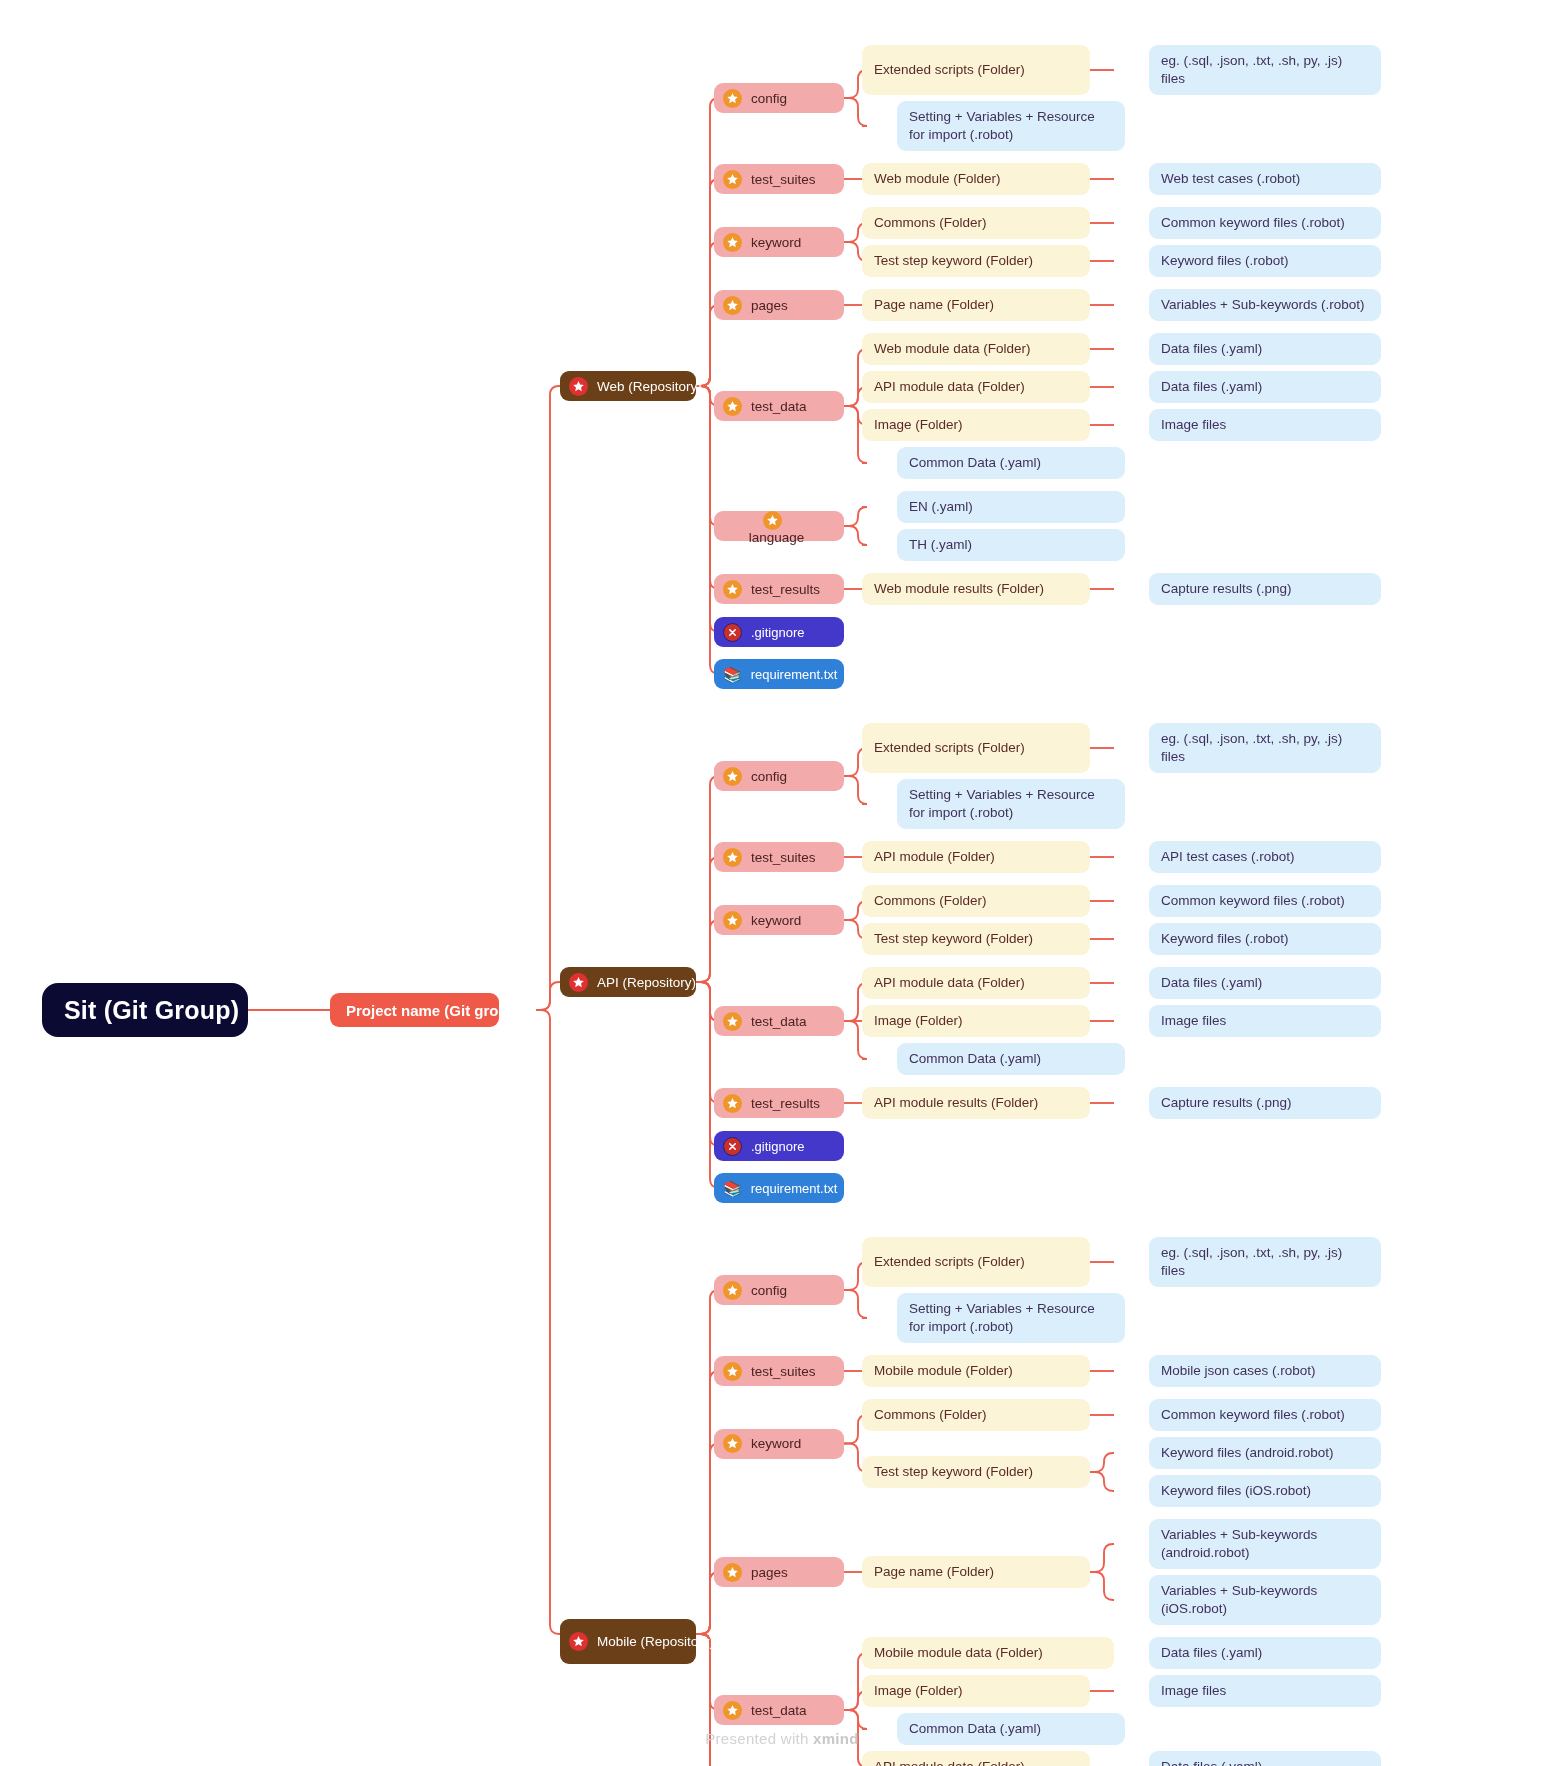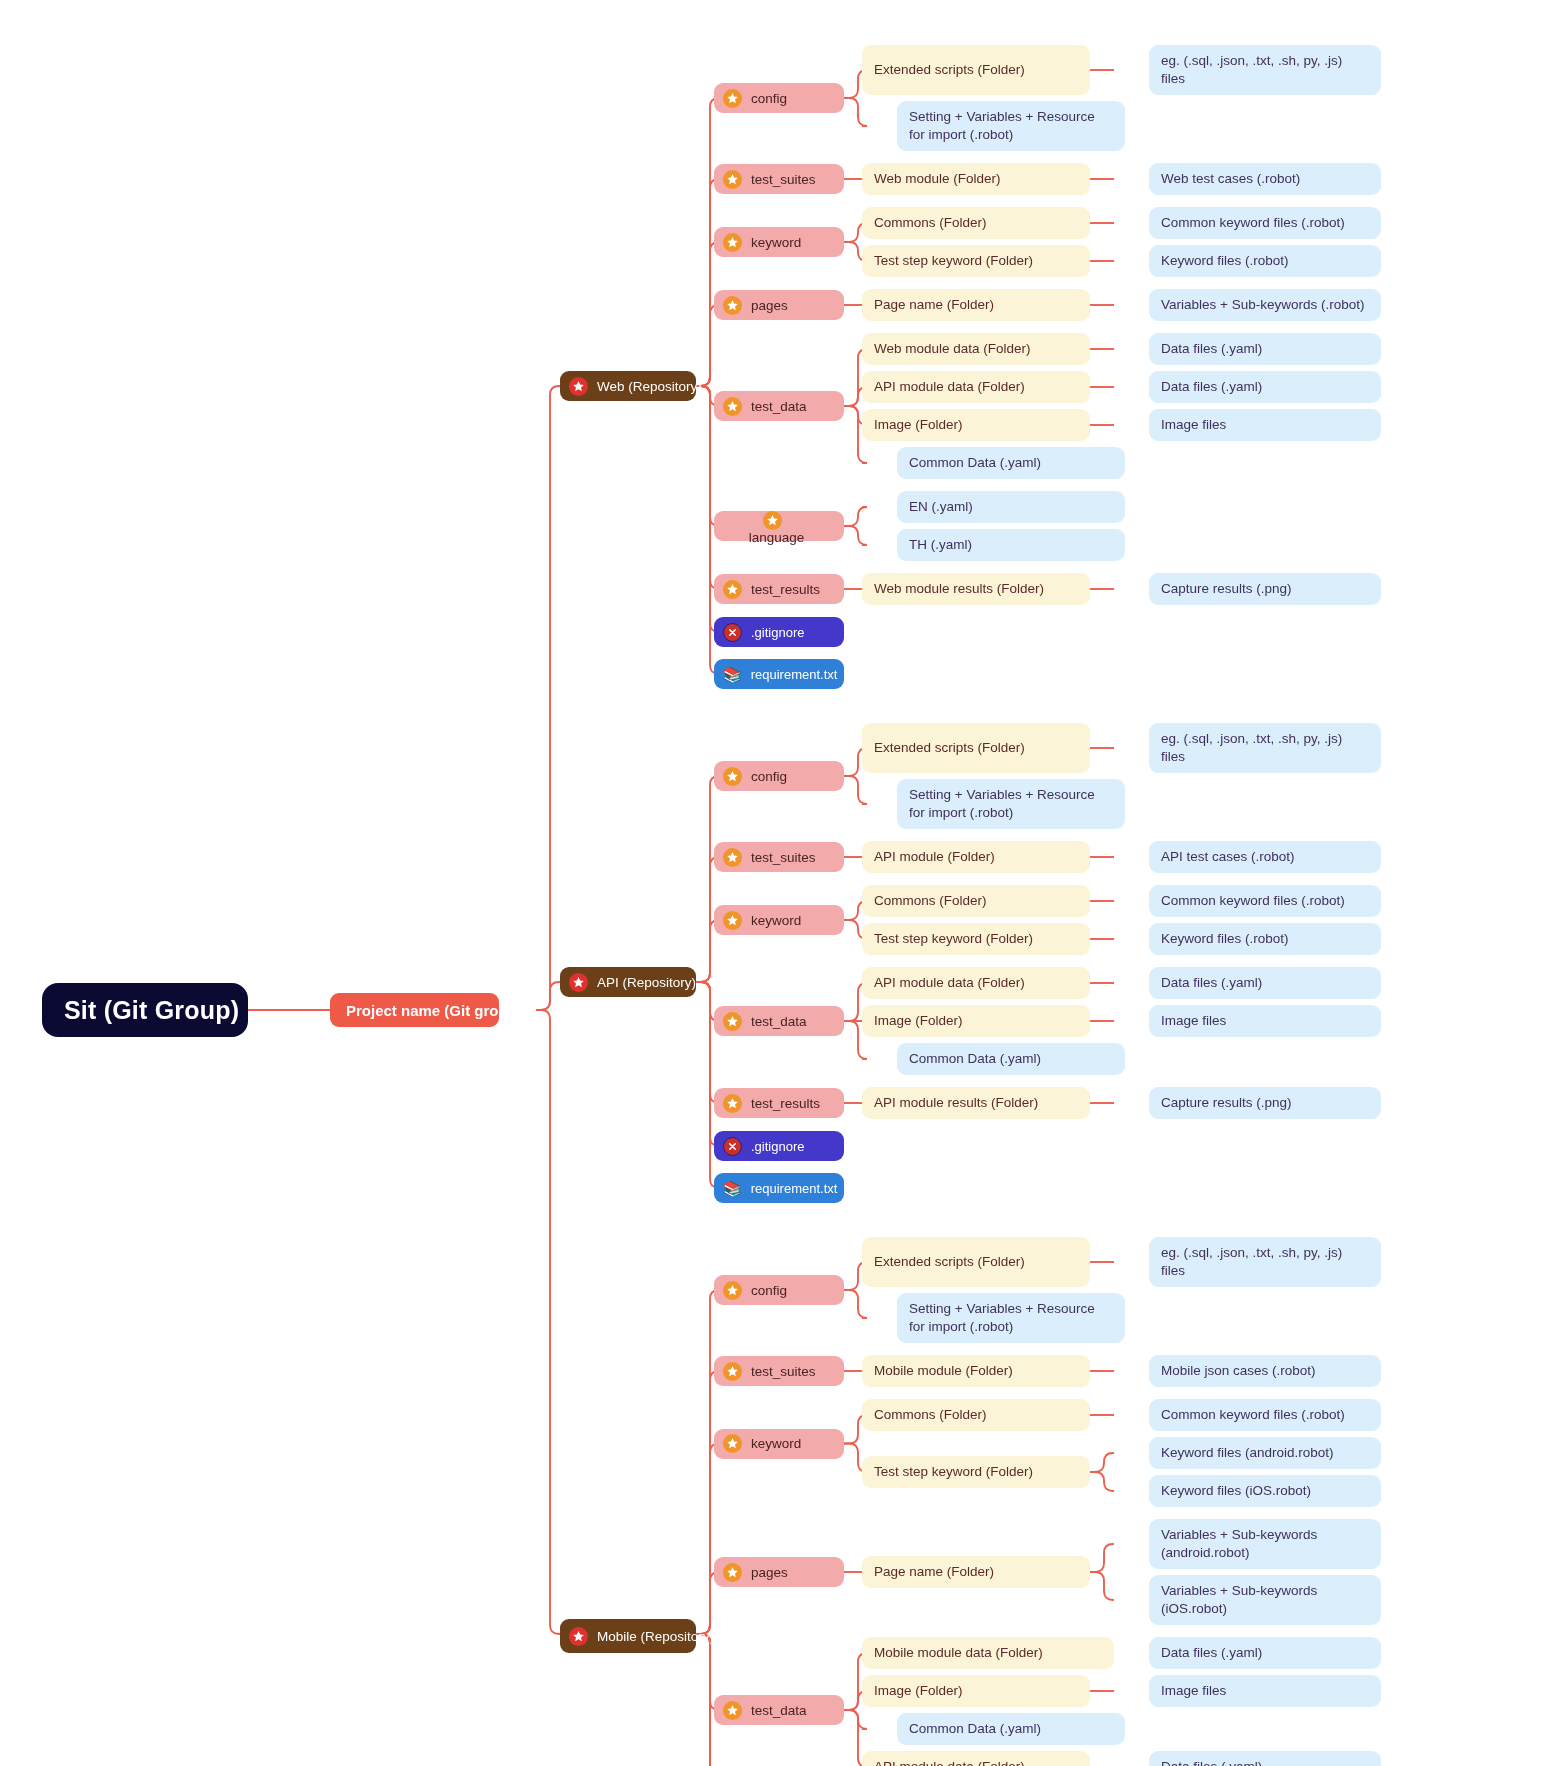--- a/index.html
+++ b/index.html
@@ -527,21 +527,21 @@
               <path stroke="#ffffff" stroke-width="3.4" stroke-linecap="round" d="M6 6l12 12M18 6L6 18"></path>
             </svg>
           </span>
         </span>
         <span class="lbl">.gitignore</span>
       </div>
       <div class="node n-req" style="left: 714px; top: 1173px; width: 130px; height: 30px;">
         <span class="ico books">📚</span>
         <span class="lbl">requirement.txt</span>
       </div>
-      <div class="node n-repo" style="left: 560px; top: 1619px; width: 136px; height: 34px;">
+      <div class="node n-repo" style="left: 560px; top: 1619px; width: 136px; height: 45px;">
         <span class="ico">
           <span class="star-badge red">
             <svg width="13" height="13" viewBox="0 0 24 24">
               <path fill="#ffffff" d="M12 2l2.9 6.3 6.9.8-5.1 4.7 1.4 6.8L12 17.2 5.9 20.6l1.4-6.8L2.2 9.1l6.9-.8z"></path>
             </svg>
           </span>
         </span>
         <span class="lbl">Mobile (Repository)</span>
       </div>
       <div class="node n-grp" style="left: 714px; top: 1275px; width: 130px; height: 30px;">
@@ -649,13 +649,16 @@
         <span class="lbl">Common Data (.yaml)</span>
       </div>
       <div class="node n-fold" style="left: 862px; top: 1751px; width: 228px; height: 32px;">
         <span class="lbl">API module data (Folder)</span>
       </div>
       <div class="node n-file" style="left: 1114px; top: 1751px; width: 232px; height: 32px;">
         <span class="lbl">Data files (.yaml)</span>
       </div>
     </div>
 
+  <div class="footer">
+    <span>Presented with </span><b>xmind</b>
+  </div>
 </div>
 
 </body></html>

